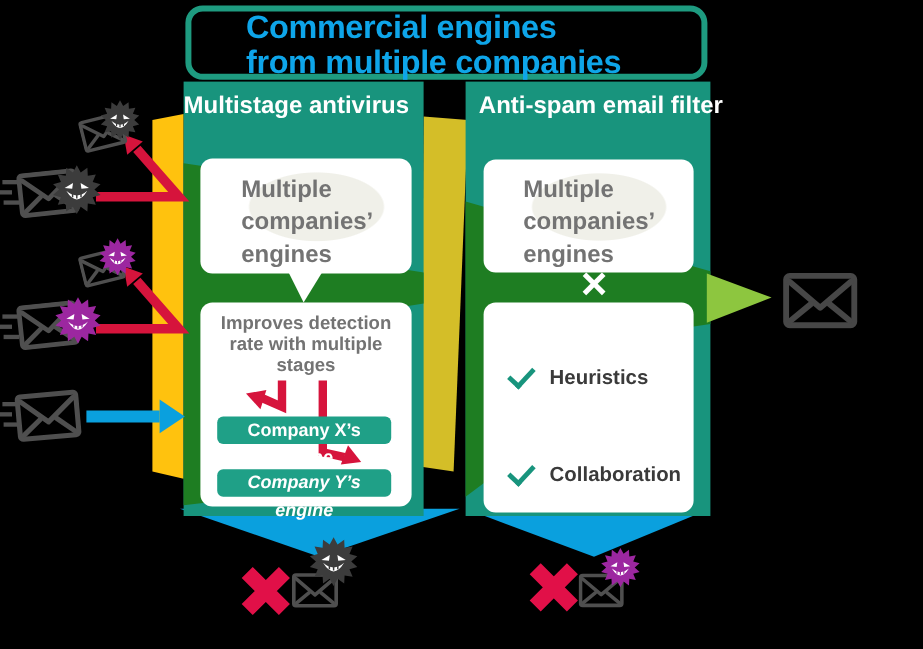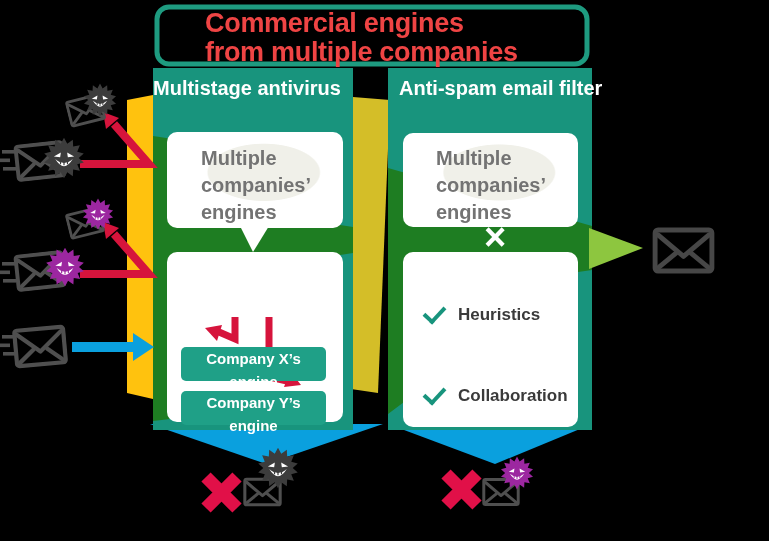--- a/index.html
+++ b/index.html
@@ -5,30 +5,30 @@
   html,body{margin:0;padding:0;background:#000;}
   .stage{
     position:relative;width:769px;height:541px;background:#000;overflow:hidden;
     font-family:"Liberation Sans", sans-serif;
   }
   .layer{position:absolute;left:0;top:0;width:769px;height:541px;}
   #bg{z-index:0;} #fg{z-index:2;pointer-events:none;}
   .whitebox{position:absolute;background:#fff;border-radius:10px;z-index:1;}
   .bubble{background:radial-gradient(closest-side at 55% 42%, #f0f0e9 70%, #ffffff 72%);}
   .txt{position:absolute;z-index:3;color:#737373;}
-  .title{left:205px;top:9px;font-size:27px;line-height:29px;font-weight:800;color:#ef4444;letter-spacing:-0.3px;}
+  .title{left:205px;top:9px;font-size:27px;line-height:29px;font-weight:800;color:#0ea5e9;letter-spacing:-0.3px;}
   .panel-header{top:77px;text-align:left;font-size:20px;line-height:23px;font-weight:700;color:#fff;}
   .hdr-left{left:153px;width:200px;}
   .hdr-right{left:388px;width:204px;padding-left:11px;}
   .bubble-text{font-size:20px;line-height:27px;font-weight:700;}
   .bt-left{left:201px;top:145px;width:150px;}
   .bt-right{left:436px;top:145px;width:150px;}
   .note{left:171px;top:261px;width:168px;text-align:center;font-size:15.5px;line-height:17.5px;font-weight:700;}
   .engine-box{
-    position:absolute;left:181px;width:145px;height:34px;background:#1fa087;border-radius:5px;
+    position:absolute;left:181px;width:145px;height:23px;background:#1fa087;border-radius:5px;
     color:#fff;font-size:15px;line-height:23px;font-weight:700;text-align:center;z-index:3;
   }
   .multiply{left:400px;top:217px;width:190px;text-align:center;font-size:38px;line-height:40px;font-weight:700;color:#fff;}
   .check-row{position:absolute;left:424px;display:flex;align-items:center;gap:13px;z-index:3;height:26px;justify-content:center;}
   .check{
     display:inline-block;width:17px;height:9px;margin-top:-6px;
     border-left:4.5px solid #18947d;border-bottom:4.5px solid #18947d;transform:rotate(-47deg);
   }
   .check-label{font-size:17px;font-weight:600;color:#3a3a3a;}
 </style>
@@ -134,23 +134,24 @@
     <div>Commercial engines</div>
     <div>from multiple companies</div>
   </div>
 
   <div class="txt panel-header hdr-left">Multistage antivirus</div>
   <div class="txt panel-header hdr-right">Anti-spam email filter</div>
 
   <div class="txt bubble-text bt-left">Multiple companies’ engines</div>
   <div class="txt bubble-text bt-right">Multiple companies’ engines</div>
 
+  <div class="txt note">Improves detection rate with multiple stages</div>
 
   <div class="engine-box" style="top:347px;">Company X’s engine</div>
-  <div class="engine-box" style="top:391px;">Company Y’s engine</div>
+  <div class="engine-box" style="top:391px;font-style:italic;">Company Y’s engine</div>
 
   <div class="txt multiply">×</div>
 
   <div class="check-row" style="top:302px;">
     <span class="check"></span>
     <span class="check-label">Heuristics</span>
   </div>
   <div class="check-row" style="top:383px;">
     <span class="check"></span>
     <span class="check-label">Collaboration</span>

